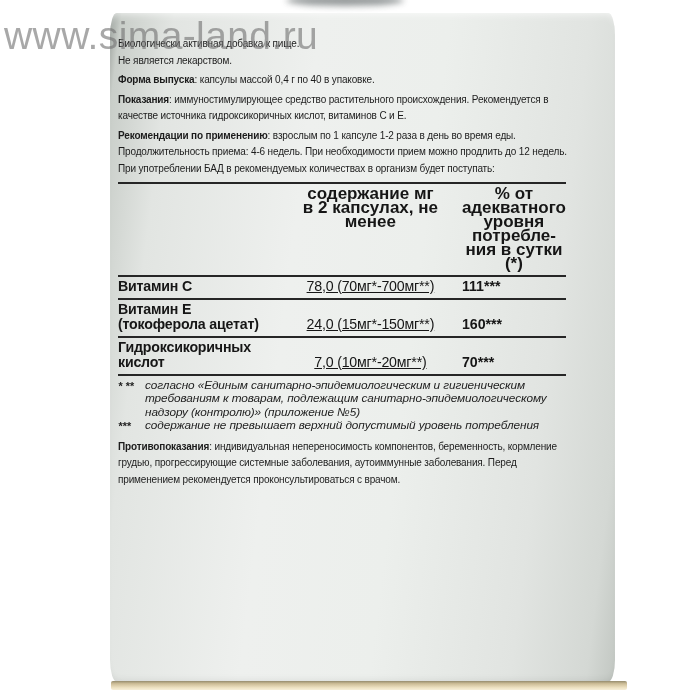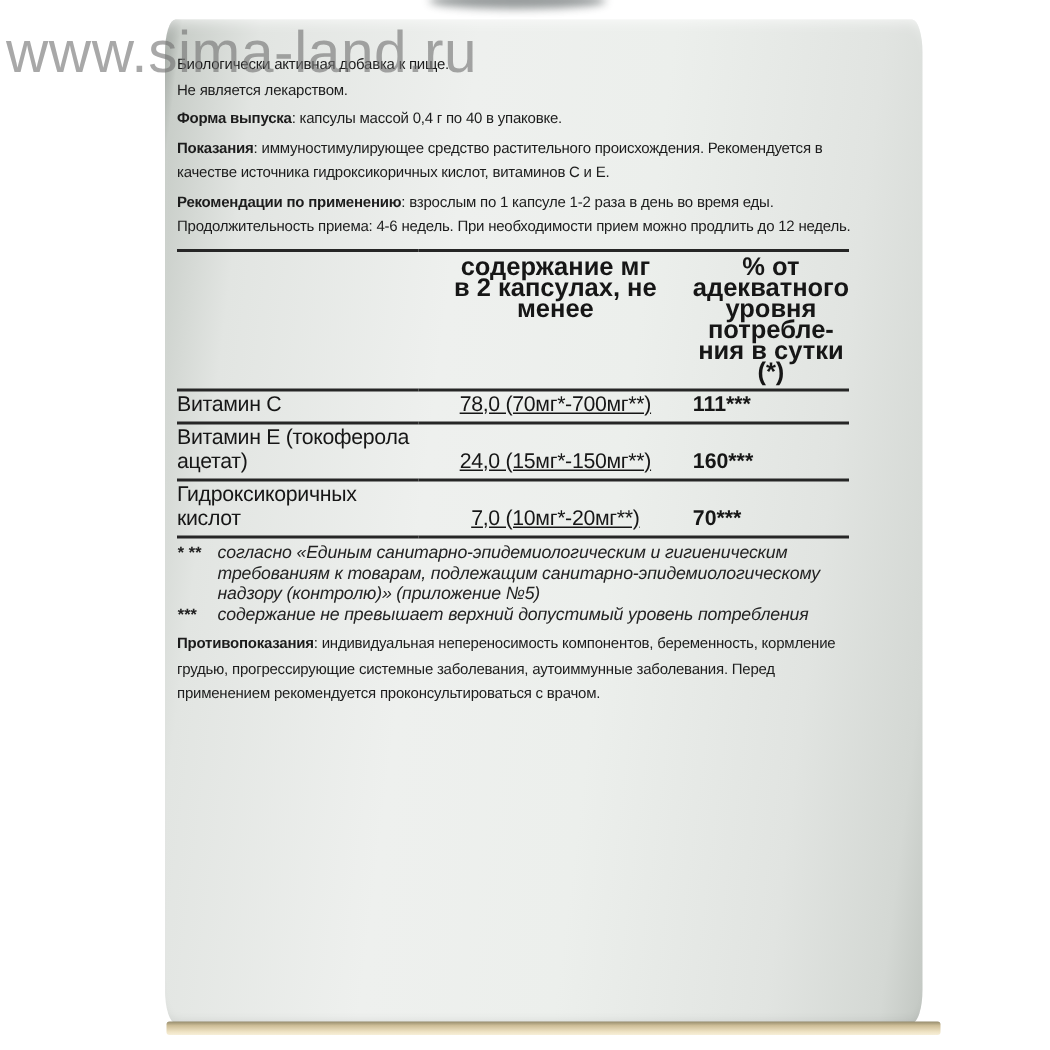--- a/index.html
+++ b/index.html
@@ -29,21 +29,21 @@
   table.supp{border-collapse:collapse;width:448px;margin:5px 0 3px 0;}
   table.supp th,table.supp td{padding:0;font-size:14.2px;color:#161616;}
   table.supp thead th{border-top:2px solid #262626;border-bottom:2px solid #262626;
     font-weight:700;font-size:17px;line-height:14px;padding:3px 0 4px 0;vertical-align:top;}
   table.supp thead th span{display:block;text-align:center;}
   th.h-name{width:162px;}
   th.h-amt{width:186px;}
   th.h-pct{width:100px;}
   table.supp tbody td{border-bottom:2px solid #262626;vertical-align:bottom;
     padding:2px 0 3px 0;line-height:15.5px;}
-  td.c-name{font-weight:400;letter-spacing:-.2px;}
+  td.c-name{font-weight:700;letter-spacing:-.2px;}
   td.c-amt{text-align:center;letter-spacing:-.2px;text-decoration:underline;}
   td.c-pct{text-align:left;font-weight:600;padding-right:3px !important;}
 
   .footnotes{margin:3px 0 5px 0;}
   .fn{display:flex;font-size:11.8px;line-height:13.5px;color:#222;}
   .fn-marker{flex:0 0 27px;font-style:italic;font-weight:700;font-size:11px;padding-top:1px;}
   .fn-text{font-style:italic;letter-spacing:-.1px;}
 </style>
 </head>
 <body>
@@ -58,20 +58,21 @@
       <p class="tight">Биологически активная добавка к пище.</p>
       <p>Не является лекарством.</p>
 
       <p><b>Форма выпуска</b><span>: капсулы массой 0,4 г по 40 в упаковке.</span></p>
 
 
       <p><b>Показания</b><span>: иммуностимулирующее средство растительного происхождения. Рекомендуется в качестве источника гидроксикоричных кислот, витаминов С и Е.</span></p>
 
       <p class="tight"><b>Рекомендации по применению</b><span>: взрослым по 1 капсуле 1-2 раза в день во время еды. Продолжительность приема: 4-6 недель. При необходимости прием можно продлить до 12 недель.</span></p>
 
+      <p class="tight">При употреблении БАД в рекомендуемых количествах в организм будет поступать:</p>
 
       <table class="supp">
         <thead>
           <tr>
             <th class="h-name"></th>
             <th class="h-amt">
               <span>содержание мг</span>
               <span>в 2 капсулах, не</span>
               <span>менее</span>
             </th>

